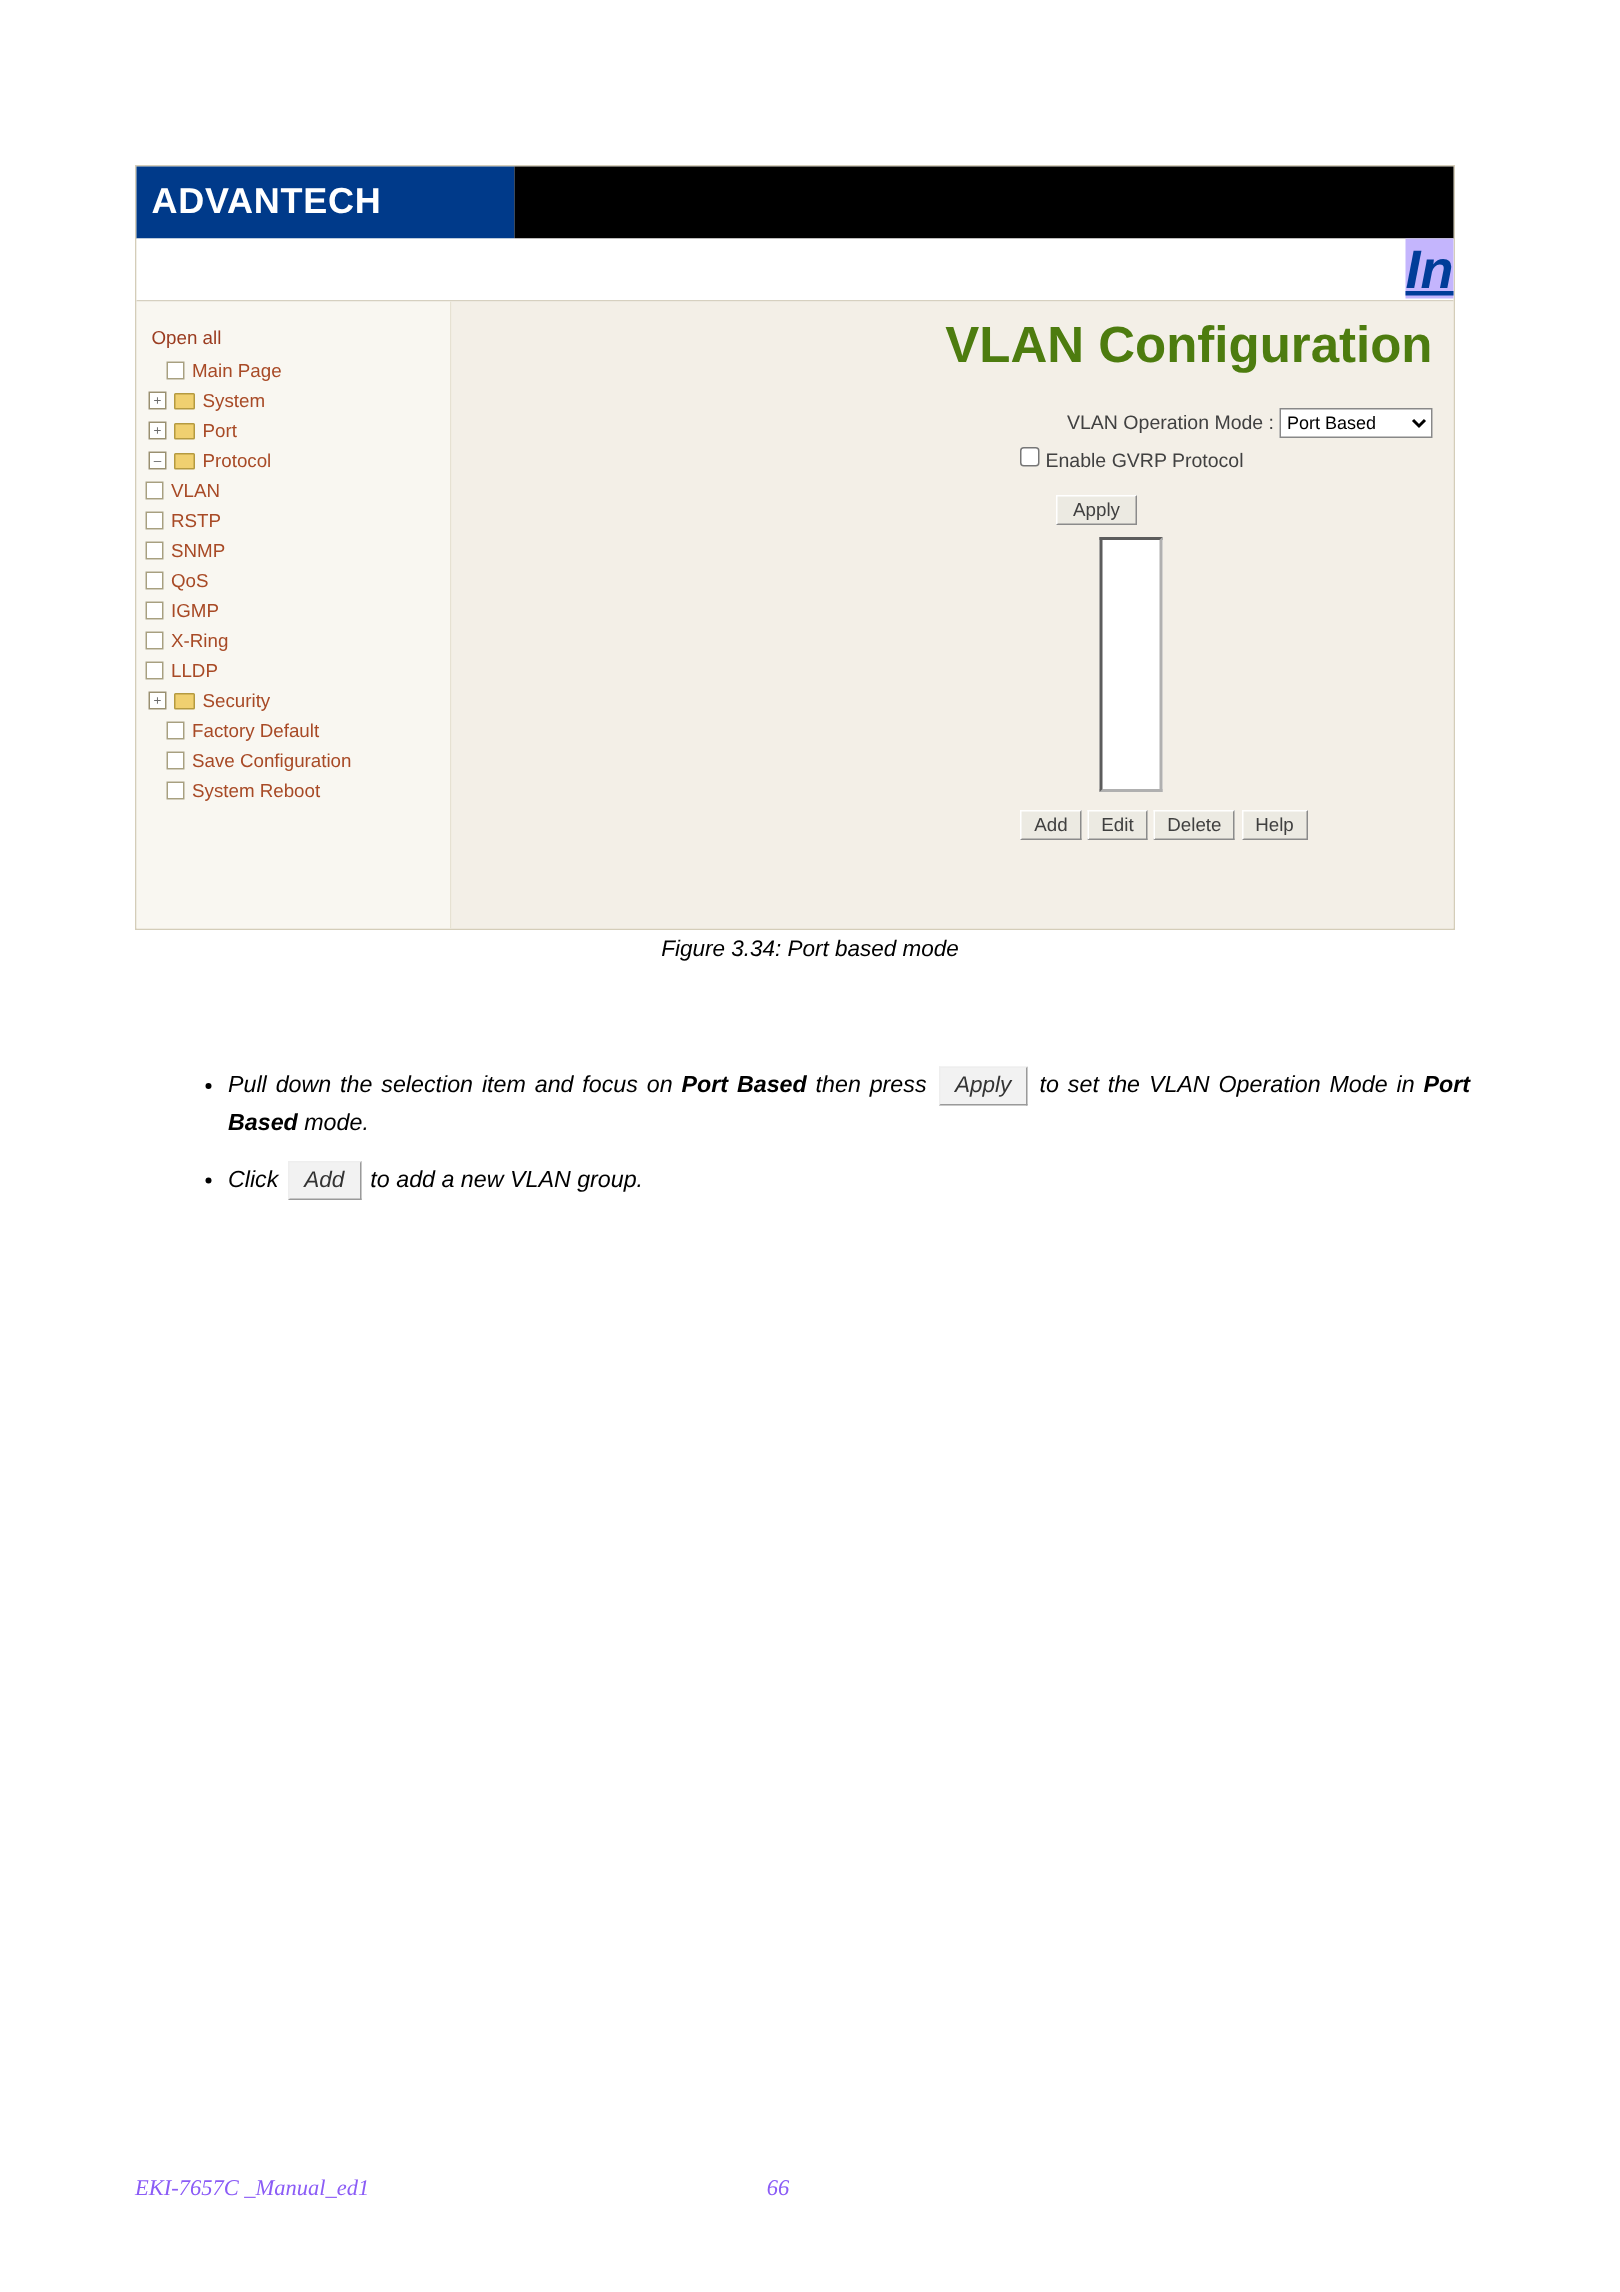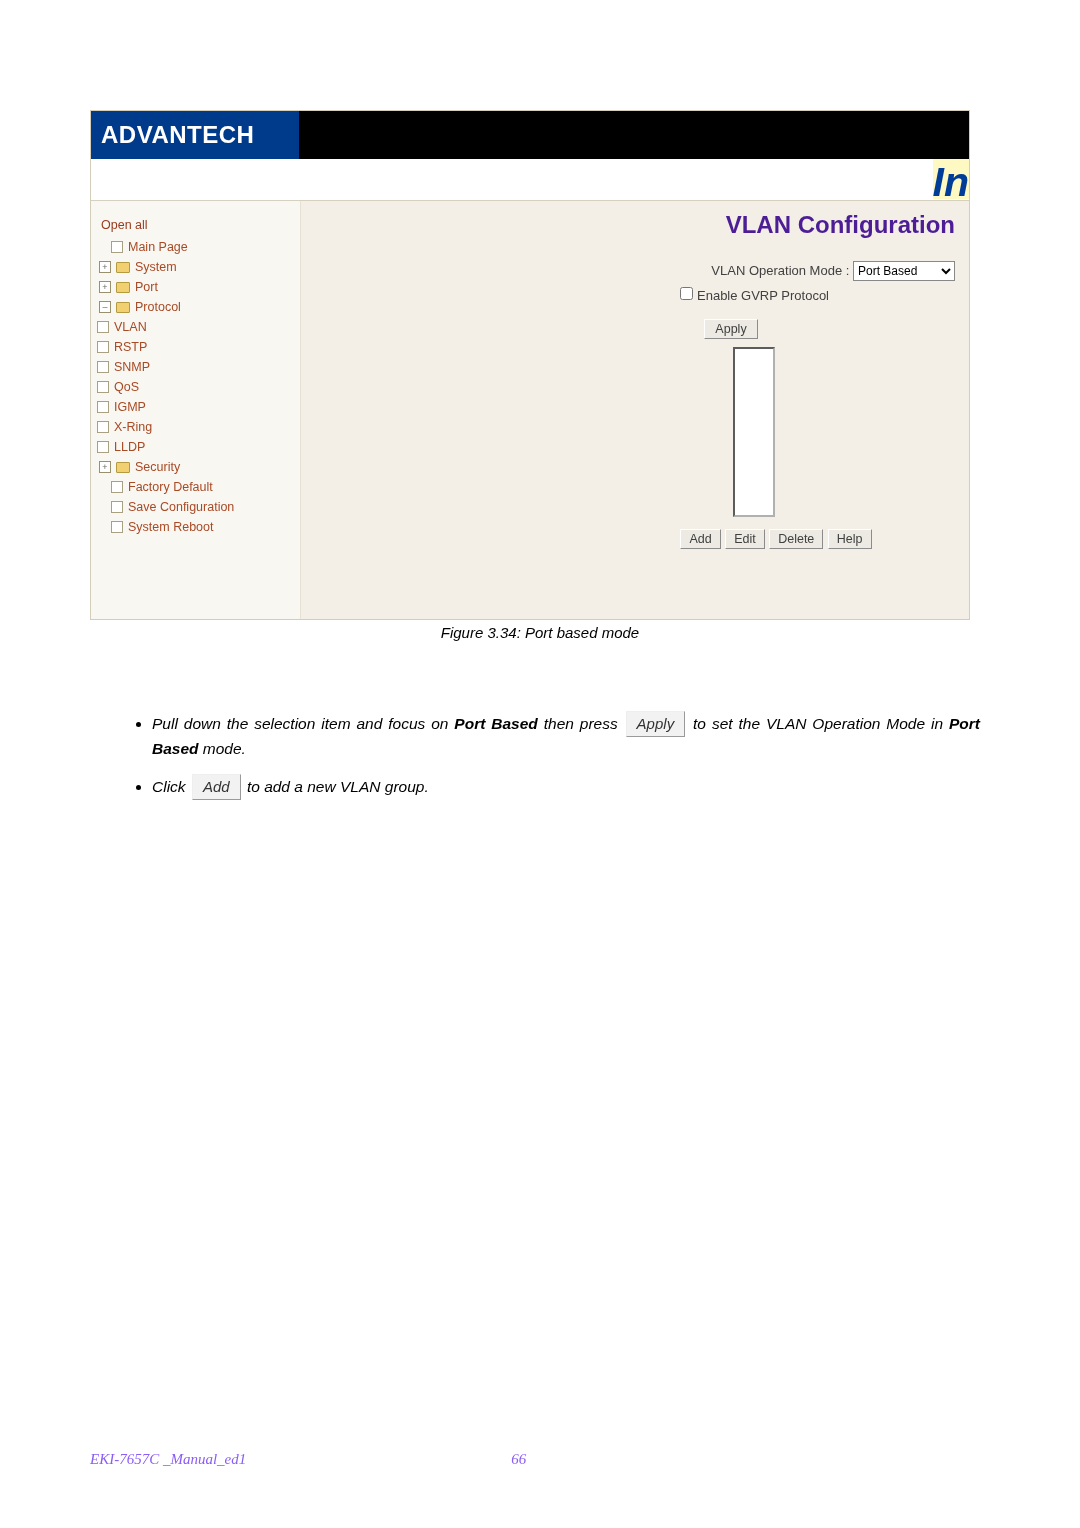--- a/index.html
+++ b/index.html
@@ -20,21 +20,21 @@
     background: #f3efe7;
     border: 1px solid #d4cdb9;
   }
   .top-bar {
     height: 90px;
     display: flex;
     position: relative;
   }
   .brand-box {
     background: #003a8a;
-    width: 208px;
+    width: 252px;
     height: 48px;
     display: flex;
     align-items: center;
     padding-left: 10px;
   }
   .brand-text {
     color: #ffffff;
     font-size: 24px;
     font-weight: bold;
     font-family: "Arial Black", Arial, sans-serif;
@@ -54,25 +54,26 @@
     height: 42px;
     background: #ffffff;
     border-bottom: 1px solid #d6d0c0;
   }
   .in-text {
     position: absolute;
     right: 0;
     top: 48px;
     height: 40px;
     color: #003d99;
-    font-size: 41px;
+    font-size: 36px;
     font-weight: bold;
     font-style: italic;
-    background: #fef9c3;
+    background: #c4b5fd;
     padding-right: 0;
+    text-decoration: underline;
   }
   .body-row {
     position: absolute;
     top: 90px;
     left: 0;
     right: 0;
     bottom: 0;
     display: flex;
   }
   .sidebar {
@@ -120,23 +121,23 @@
     margin-right: 5px;
   }
   .main-panel {
     flex: 1;
     background: #f3efe7;
     padding: 10px 8px 10px 40px;
     position: relative;
   }
   .page-title {
     text-align: right;
-    font-size: 24px;
+    font-size: 34px;
     font-weight: bold;
-    color: #4c1d95;
+    color: #4d7c0f;
     margin-bottom: 22px;
     padding-right: 6px;
   }
   .form-row {
     text-align: right;
     font-size: 13px;
     color: #414141;
     margin-bottom: 6px;
     padding-right: 6px;
   }

